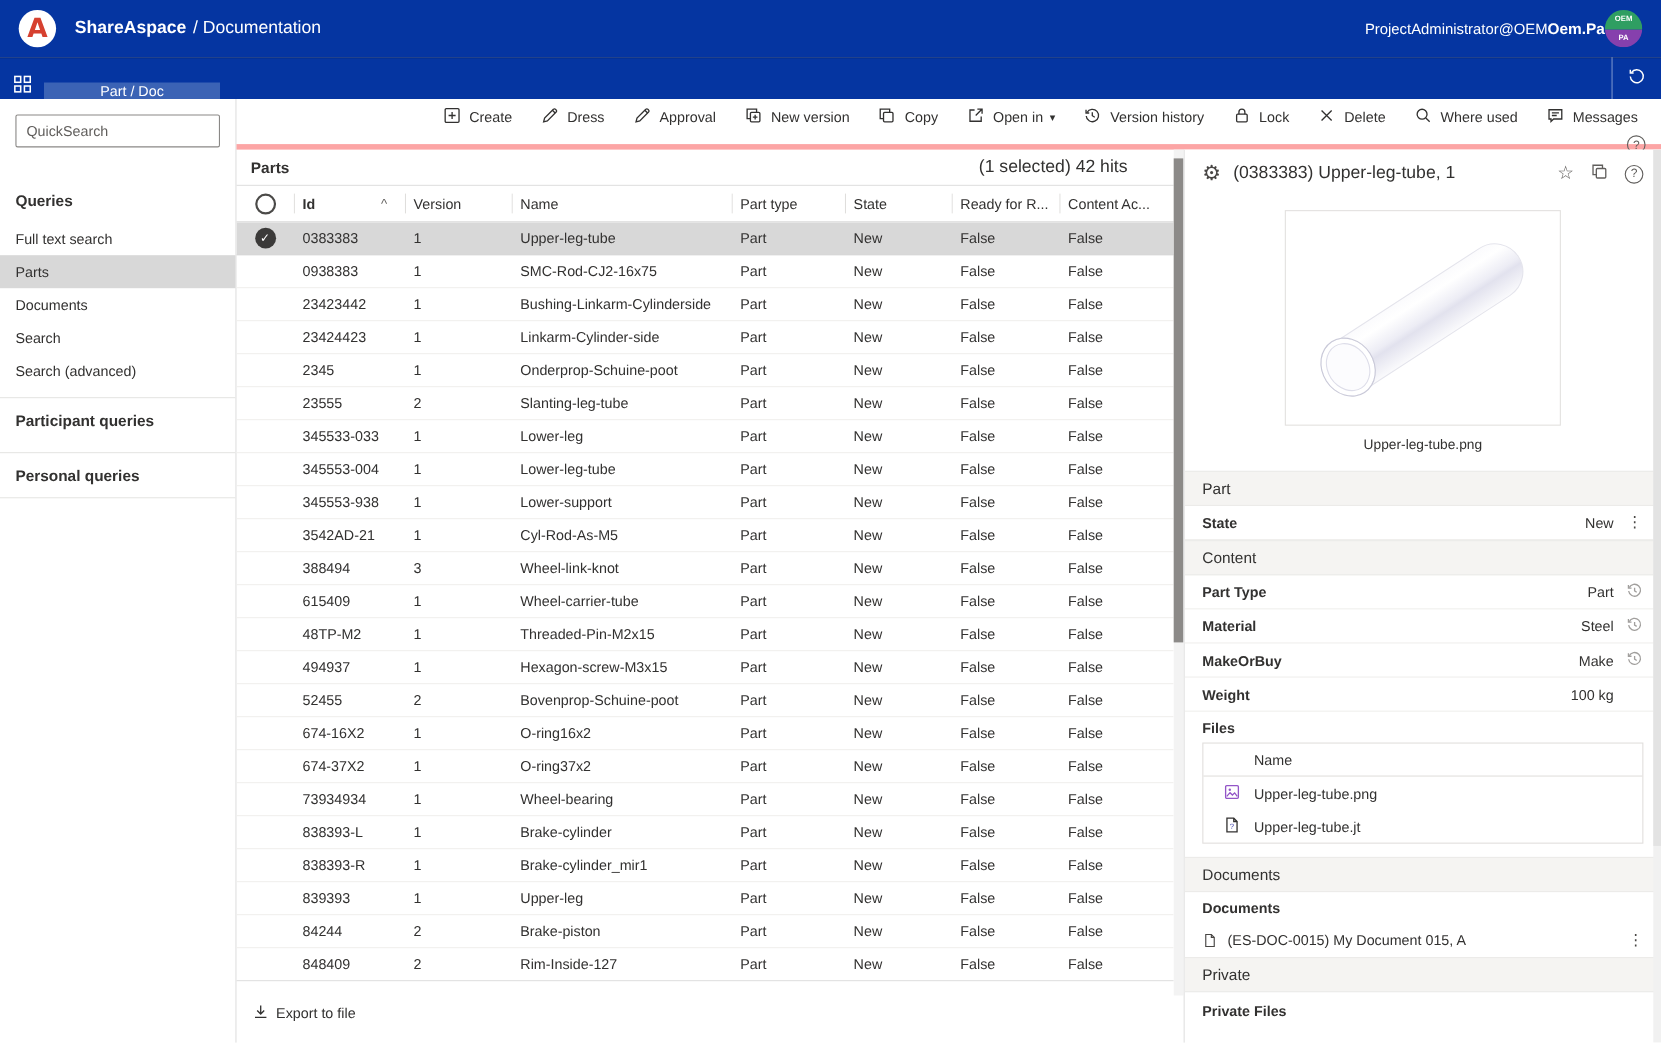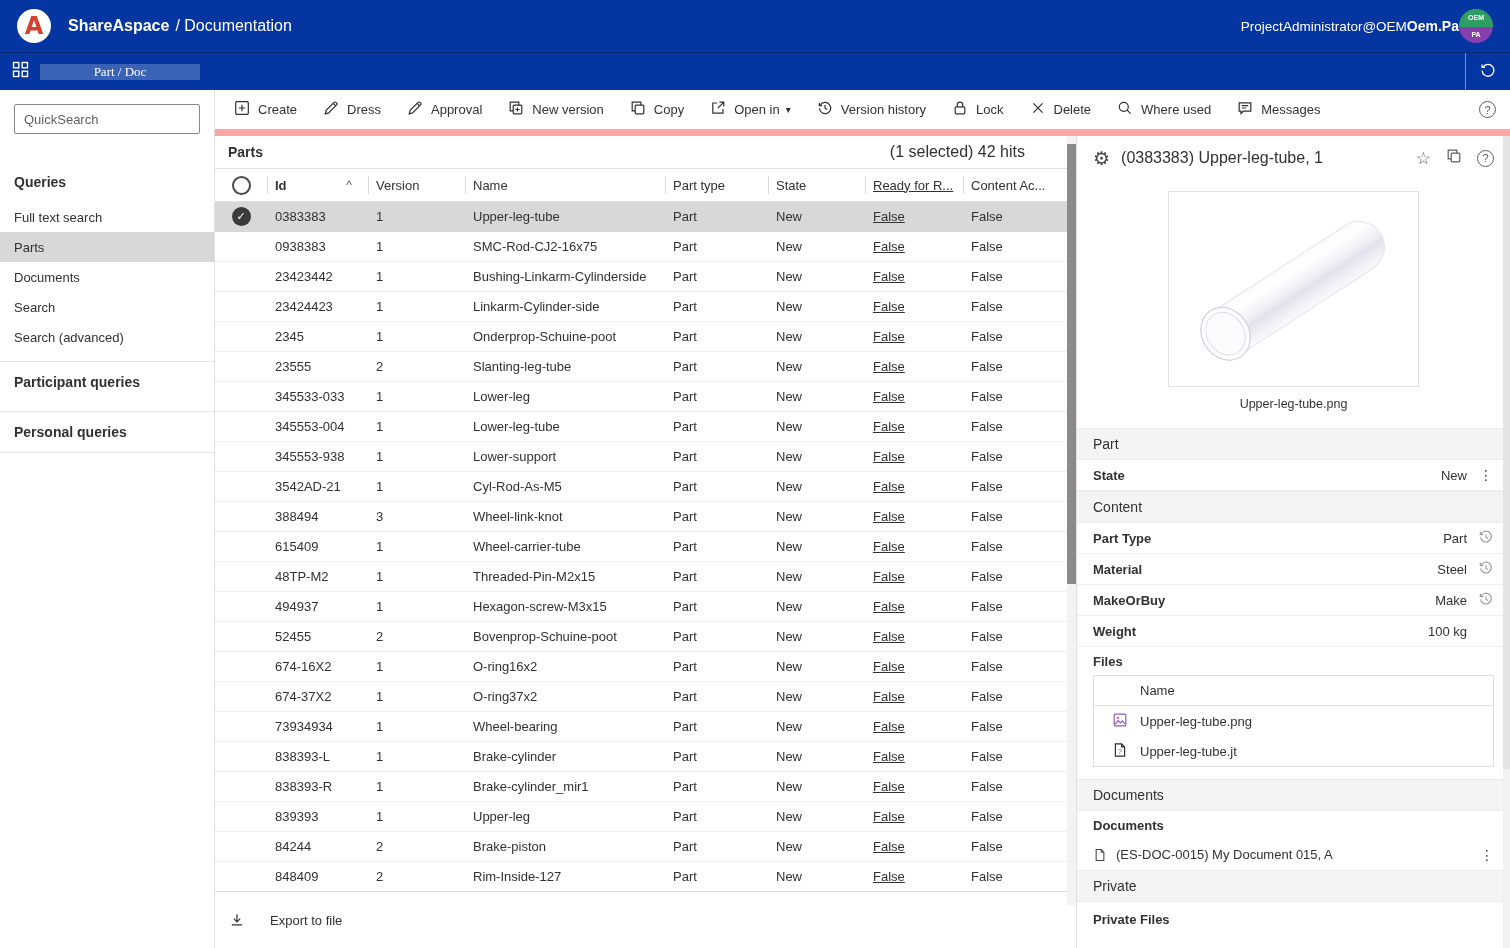--- a/index.html
+++ b/index.html
@@ -20,21 +20,21 @@
   .crumb { font-size:16px; font-weight:400; margin-left:6px; }
   .topbar-right { margin-left:auto; display:flex; align-items:center; }
   .user-account { font-size:13.5px; }
   .user-short { font-size:14px; font-weight:700; }
   .avatar { width:34px; height:34px; border-radius:50%; overflow:hidden; display:flex; flex-direction:column;
             text-align:center; font-weight:700; color:#fff; }
   .avatar .half-top { flex:1; background:#2f9e62; font-size:7px; line-height:18px; }
   .avatar .half-bot { flex:1; background:#8640ad; font-size:7px; line-height:15px; }
 
   
-  .navbar { height:38px; background:#0535a1; display:flex; align-items:center; border-top:1px solid rgba(0,0,0,.28);font-family:Liberation Serif, serif; }
+  .navbar { height:38px; background:#0535a1; display:flex; align-items:flex-end; border-top:1px solid rgba(0,0,0,.28); }
   .apps-btn { width:40px; display:flex; align-items:center; justify-content:center; color:#fff; cursor:pointer; }
   .apps-btn svg { width:17px; height:17px; fill:none; stroke:#fff; stroke-width:1.4; }
   .nav-tab { width:160px; background:#3b63b5; color:#fff; font-size:13px; display:flex; align-items:center; justify-content:center; cursor:pointer; }
   .nav-right { margin-left:auto; display:flex; align-items:center; }
   .nav-sep { width:1px; height:38px; background:rgba(255,255,255,.45); }
   .nav-refresh { width:44px; display:flex; align-items:center; justify-content:center; color:#fff; cursor:pointer; }
   .nav-refresh svg { width:16px; height:16px; fill:none; stroke:#fff; stroke-width:1.3; }
 
   
   .content { display:flex; height:858px; }
@@ -45,51 +45,51 @@
              font-size:13px; padding:0 9px; font-family:"Liberation Sans", sans-serif; color:#323130; outline:none; }
   .qsearch::placeholder { color:#605e5c; }
   .sb-title { font-weight:700; font-size:14px; padding:0 14px; margin-top:26px; margin-bottom:12px; }
   .sb-item { height:30px; display:flex; align-items:center; padding:0 14px; font-size:13px; cursor:pointer; }
   .sb-item.selected { background:#d8d8d8; }
   .sb-section-head { border-top:1px solid #e6e6e4; margin-top:9px; padding:12px 14px; font-weight:700; font-size:14px; }
   .sb-section-head.last { border-bottom:1px solid #e6e6e4; }
 
   
   .main { flex:1; display:flex; flex-direction:column; min-width:0; }
-  .toolbar { height:46px; display:flex; align-items:center; padding:0 8px 0 6px; border-bottom:7px solid #fca5a5; }
+  .toolbar { height:46px; display:flex; align-items:flex-end; padding:0 8px 0 6px; border-bottom:5px solid #fca5a5;flex-direction:column; }
   .tb-btn { display:flex; align-items:center; gap:8px; padding:7px 13px; font-size:13px; color:#323130;
             background:none; border:none; cursor:pointer; font-family:"Liberation Sans", sans-serif; white-space:nowrap; }
   .tb-btn .caret { font-size:10px; color:#323130; margin-left:-2px; }
   .tb-help { margin-left:auto; margin-right:6px; }
   .q-circle { width:17px; height:17px; border:1.2px solid #605e5c; border-radius:50%; color:#605e5c;
               font-size:11px; display:flex; align-items:center; justify-content:center; cursor:pointer; }
 
   .workspace { flex:1; display:flex; min-height:0; }
 
   
   .table-pane { width:852px; flex:none; display:flex; flex-direction:column; }
   .t-title { height:34px; display:flex; align-items:center; padding:0 13px; border-bottom:1px solid #e0e0e0; }
   .t-title .tname { font-weight:700; font-size:14px; }
   .t-title .summary { margin-left:auto; font-size:16px; padding-right:29px; }
   .t-head { height:33px; display:flex; align-items:center; border-bottom:1px solid #e0e0e0; font-size:13px; }
   .t-cell { padding-left:8px; position:relative; display:flex; align-items:center; height:100%; overflow:hidden; white-space:nowrap; }
   .c0 { width:52px; padding-left:0; justify-content:center; }
   .c1 { width:101px; } .c2 { width:97px; } .c3 { width:200px; } .c4 { width:103px; }
-  .c5 { width:97px; } .c6 { width:98px;text-decoration:underline; } .c7 { width:102px; }
+  .c5 { width:97px; } .c6 { width:98px; } .c7 { width:102px; }
   .t-head .t-cell:not(.c0)::before { content:''; position:absolute; left:0; top:7px; bottom:7px; width:1px; background:#dcdbd9; }
   .th-id-label { font-weight:600; }
   .sort-caret { margin-left:auto; padding-right:16px; color:#605e5c; font-size:12px; }
   .sel-circle { width:19px; height:19px; border:2px solid #4b4a48; border-radius:50%; cursor:pointer; }
   .t-rows { height:702px; overflow:hidden; }
   .trow { height:30px; display:flex; align-items:center; border-bottom:1px solid #f1f0ee; font-size:13px; cursor:pointer; }
   .trow.selected { background:#d8d8d8; border-bottom-color:#d8d8d8; }
   .row-check { width:19px; height:19px; border-radius:50%; background:#3b3a39; color:#fff; font-size:11px;
                display:flex; align-items:center; justify-content:center; visibility:hidden; }
   .trow.selected .row-check { visibility:visible; }
-  .t-footer { height:58px; border-top:1px solid #e0e0e0; display:flex; align-items:center; padding:0 14px; gap:25px; font-size:13px; }
+  .t-footer { height:58px; border-top:1px solid #e0e0e0; display:flex; align-items:center; padding:0 14px; gap:6px; font-size:13px; }
   .t-footer .dl { color:#323130; display:flex; cursor:pointer; }
 
   
   .vscroll { width:9px; flex:none; background:#f3f3f3; position:relative; margin-bottom:43px; }
   .vscroll .thumb { position:absolute; top:8px; left:0; width:9px; height:440px; background:#8c8a88; }
 
   
   .details { width:434px; flex:none; border-left:1px solid #e0e0e0; display:flex; flex-direction:column; position:relative; overflow:hidden; background:#fff; }
   .details .right-track { position:absolute; right:0; top:0; width:7px; height:100%; background:#f1f1f1; }
   .details .right-thumb { position:absolute; right:0; top:0; width:7px; height:78%; background:#e3e3e3; }

